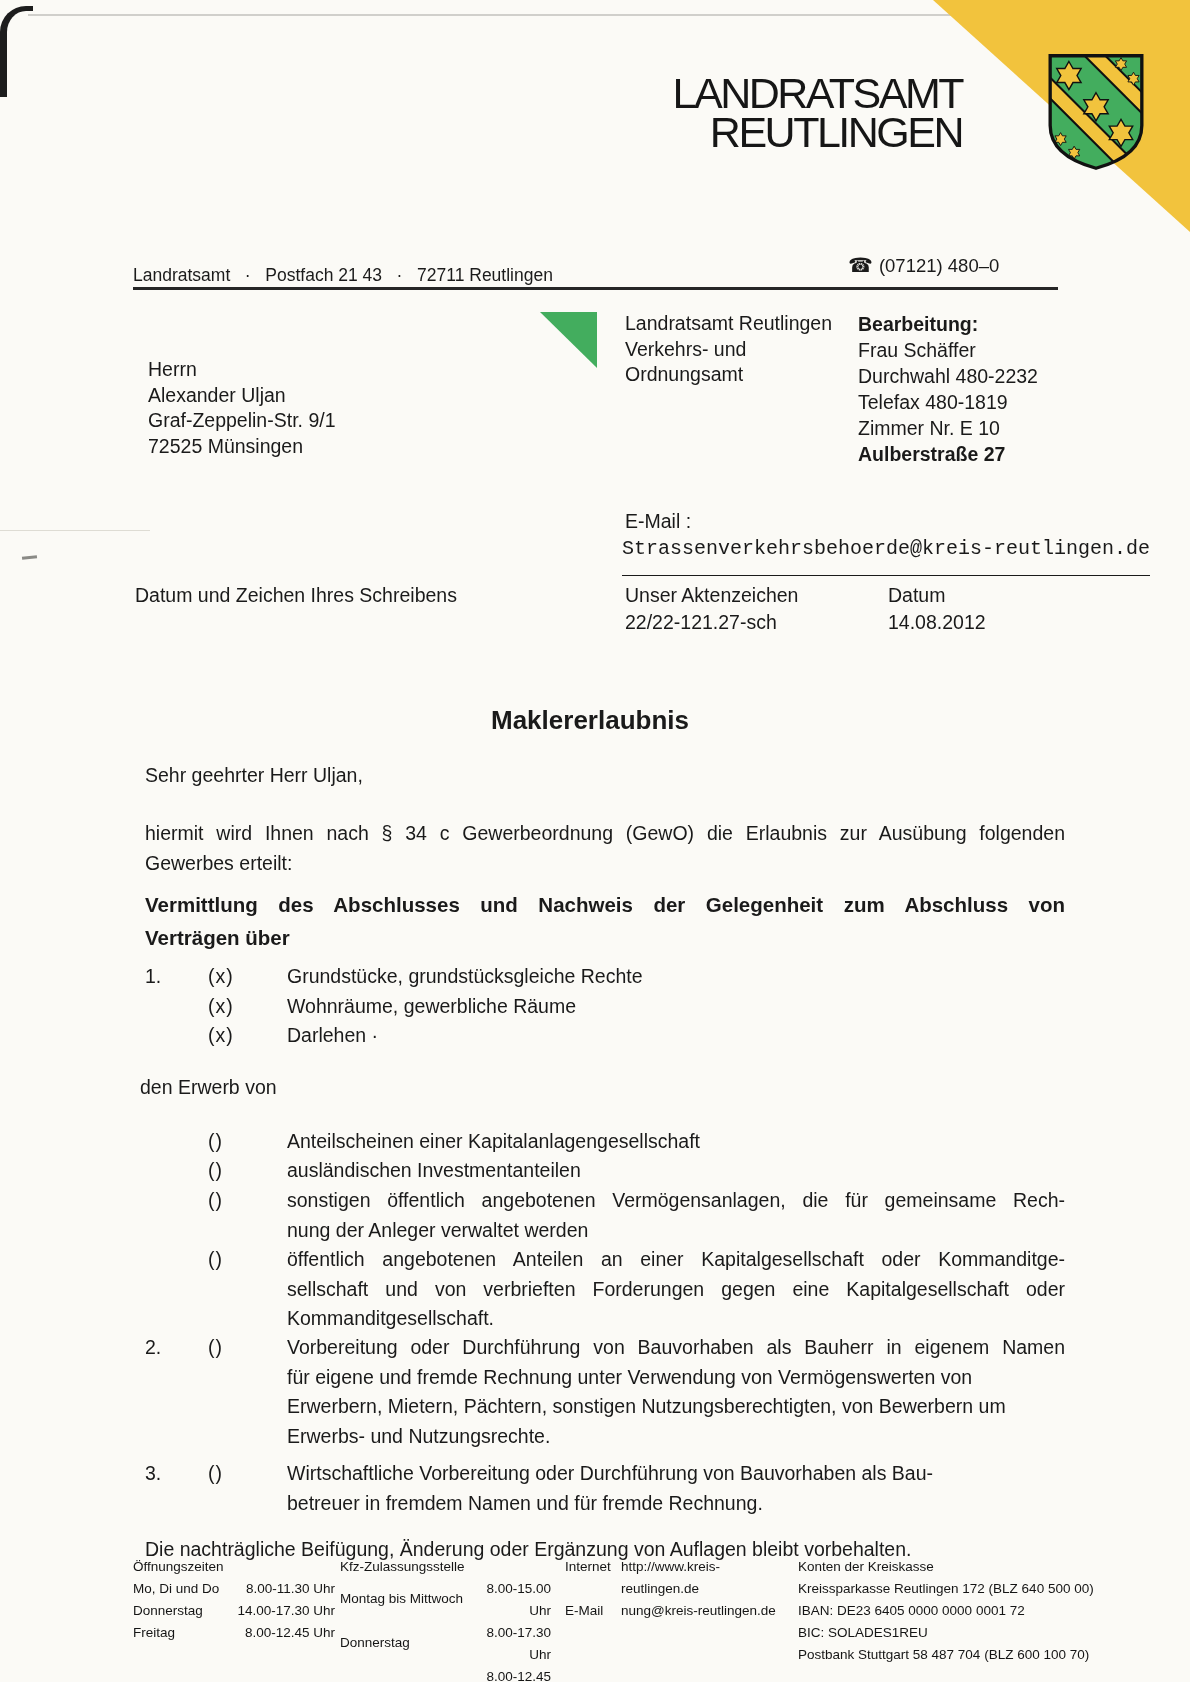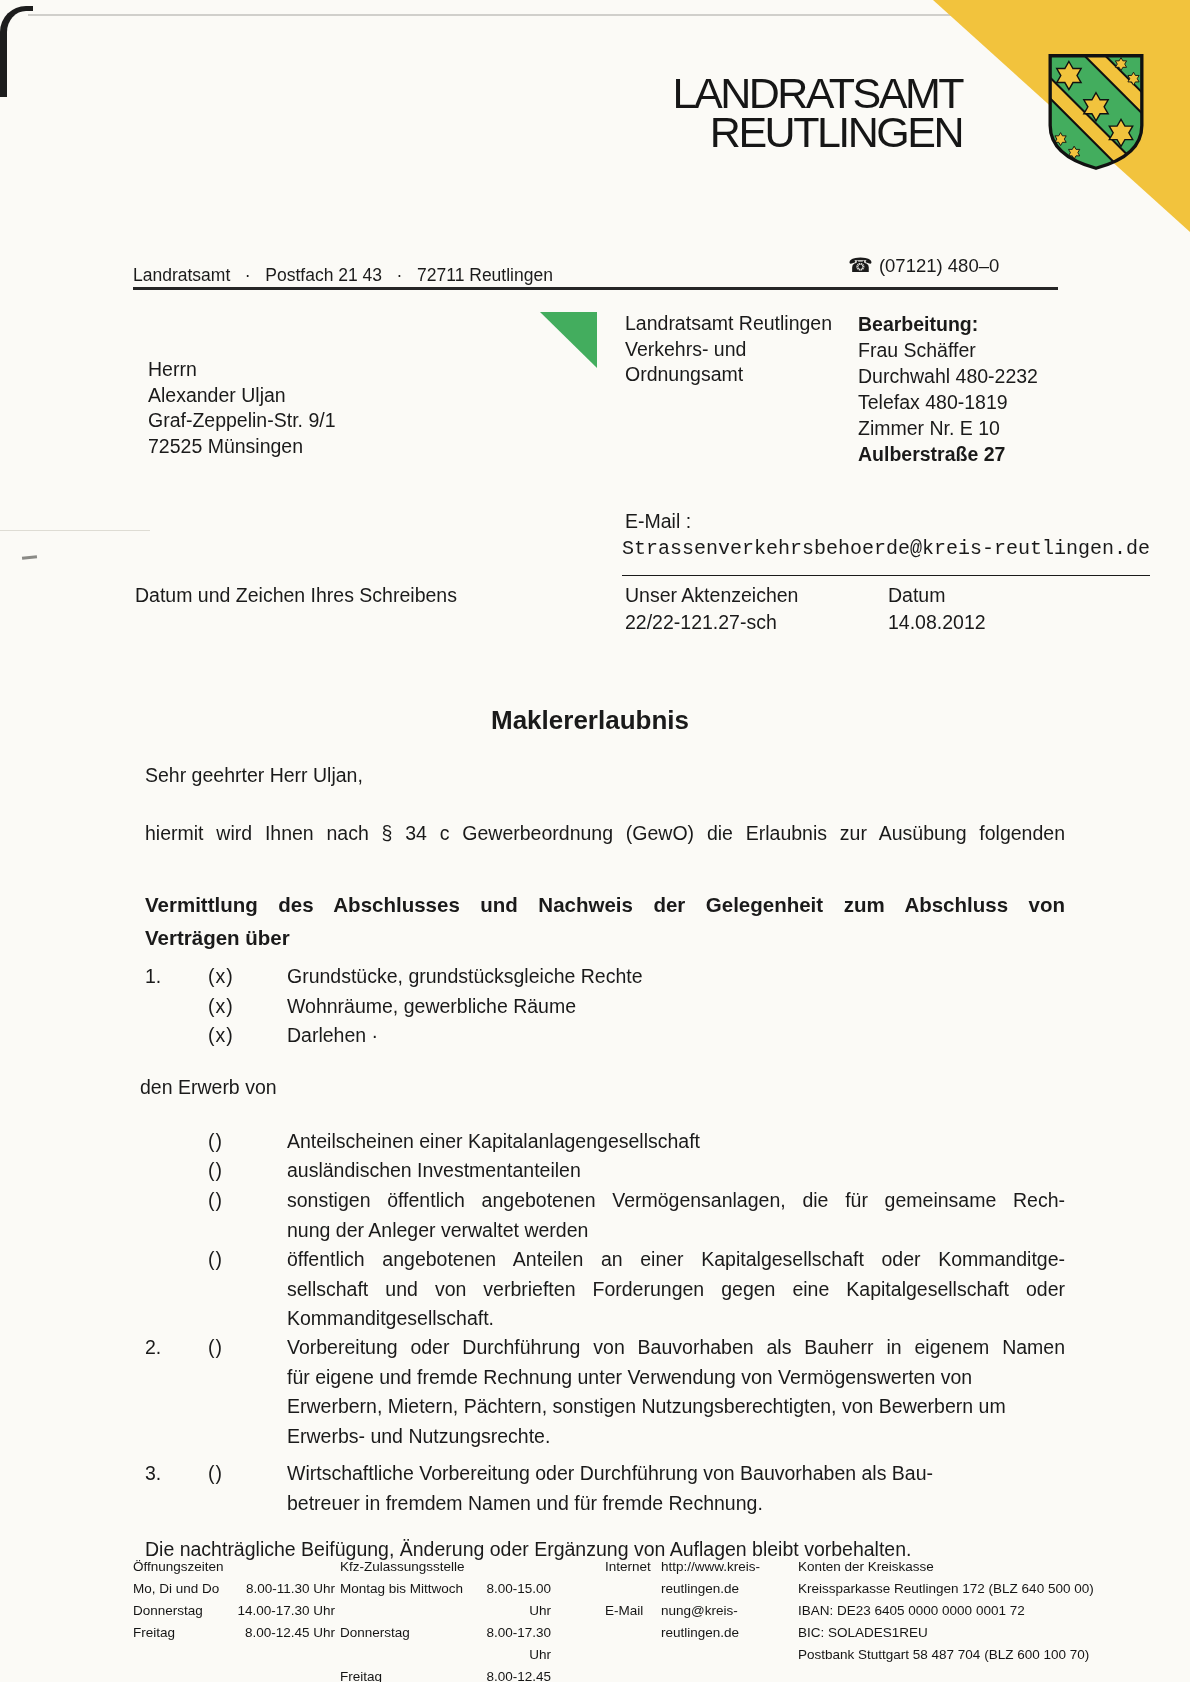--- a/index.html
+++ b/index.html
@@ -69,23 +69,23 @@
 
   
   .fcol{font-size:13.5px;line-height:22px;color:#151515;}
   .fc1{left:133px;top:1556px;width:205px;}
   .fc2{left:340px;top:1556px;width:215px;}
   .fc3{left:565px;top:1556px;width:230px;}
   .fc4{left:798px;top:1556px;width:385px;}
   .frow{display:flex;}
   .fc1 .flabel{width:94px;flex:none;}
   .fc1 .ftime{width:108px;flex:none;text-align:right;}
-  .fc2 .flabel{width:125px;flex:none;}
+  .fc2 .flabel{width:125px;flex:none;margin-top:10px;}
   .fc2 .ftime{width:86px;flex:none;text-align:right;}
-  .fc3 .flabel{width:56px;flex:none;margin-left:40px;}
+  .fc3 .flabel{width:56px;flex:none;}
 </style>
 </head>
 <body>
 
 <div class="page">
 
   <div class="abs scan-topline"></div>
   <div class="abs scan-corner"></div>
   <div class="abs scan-dash"></div>
   <div class="abs scan-faintline"></div>
@@ -153,20 +153,21 @@
   <div class="abs ref-our-label">Unser Aktenzeichen</div>
   <div class="abs ref-date-label">Datum</div>
   <div class="abs ref-our-value">22/22-121.27-sch</div>
   <div class="abs ref-date-value">14.08.2012</div>
 
   <div class="abs subject">Maklererlaubnis</div>
   <div class="abs salutation">Sehr geehrter Herr Uljan,</div>
 
   <div class="abs para" style="top:818px">
     <div class="ln jl">hiermit wird Ihnen nach § 34 c Gewerbeordnung (GewO) die Erlaubnis zur Ausübung folgenden</div>
+    <div class="ln">Gewerbes erteilt:</div>
   </div>
 
   <div class="abs clause" style="top:888px">
     <div class="ln jl">Vermittlung des Abschlusses und Nachweis der Gelegenheit zum Abschluss von</div>
     <div class="ln">Verträgen über</div>
   </div>
 
   <div class="lrow" style="top:962px">
     <span class="lnum">1.</span>
     <span class="lmark">(x)</span>

